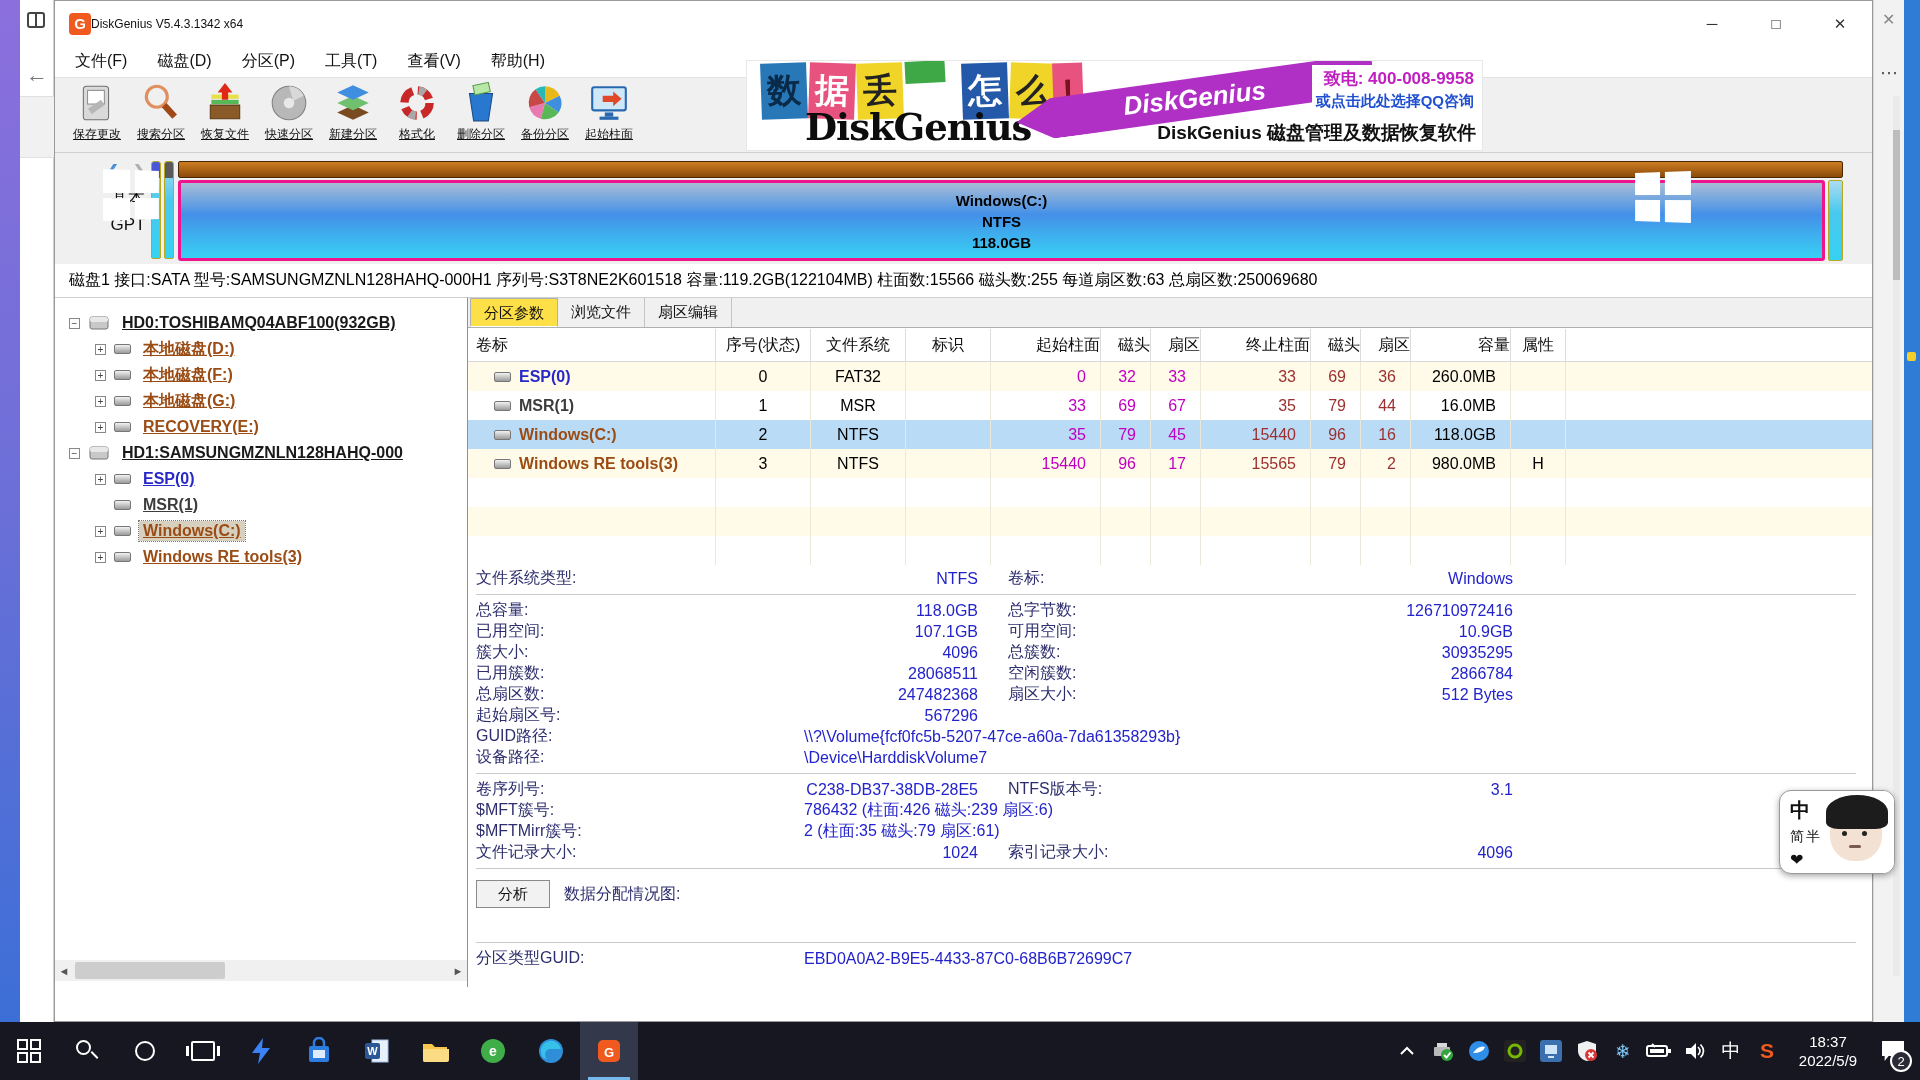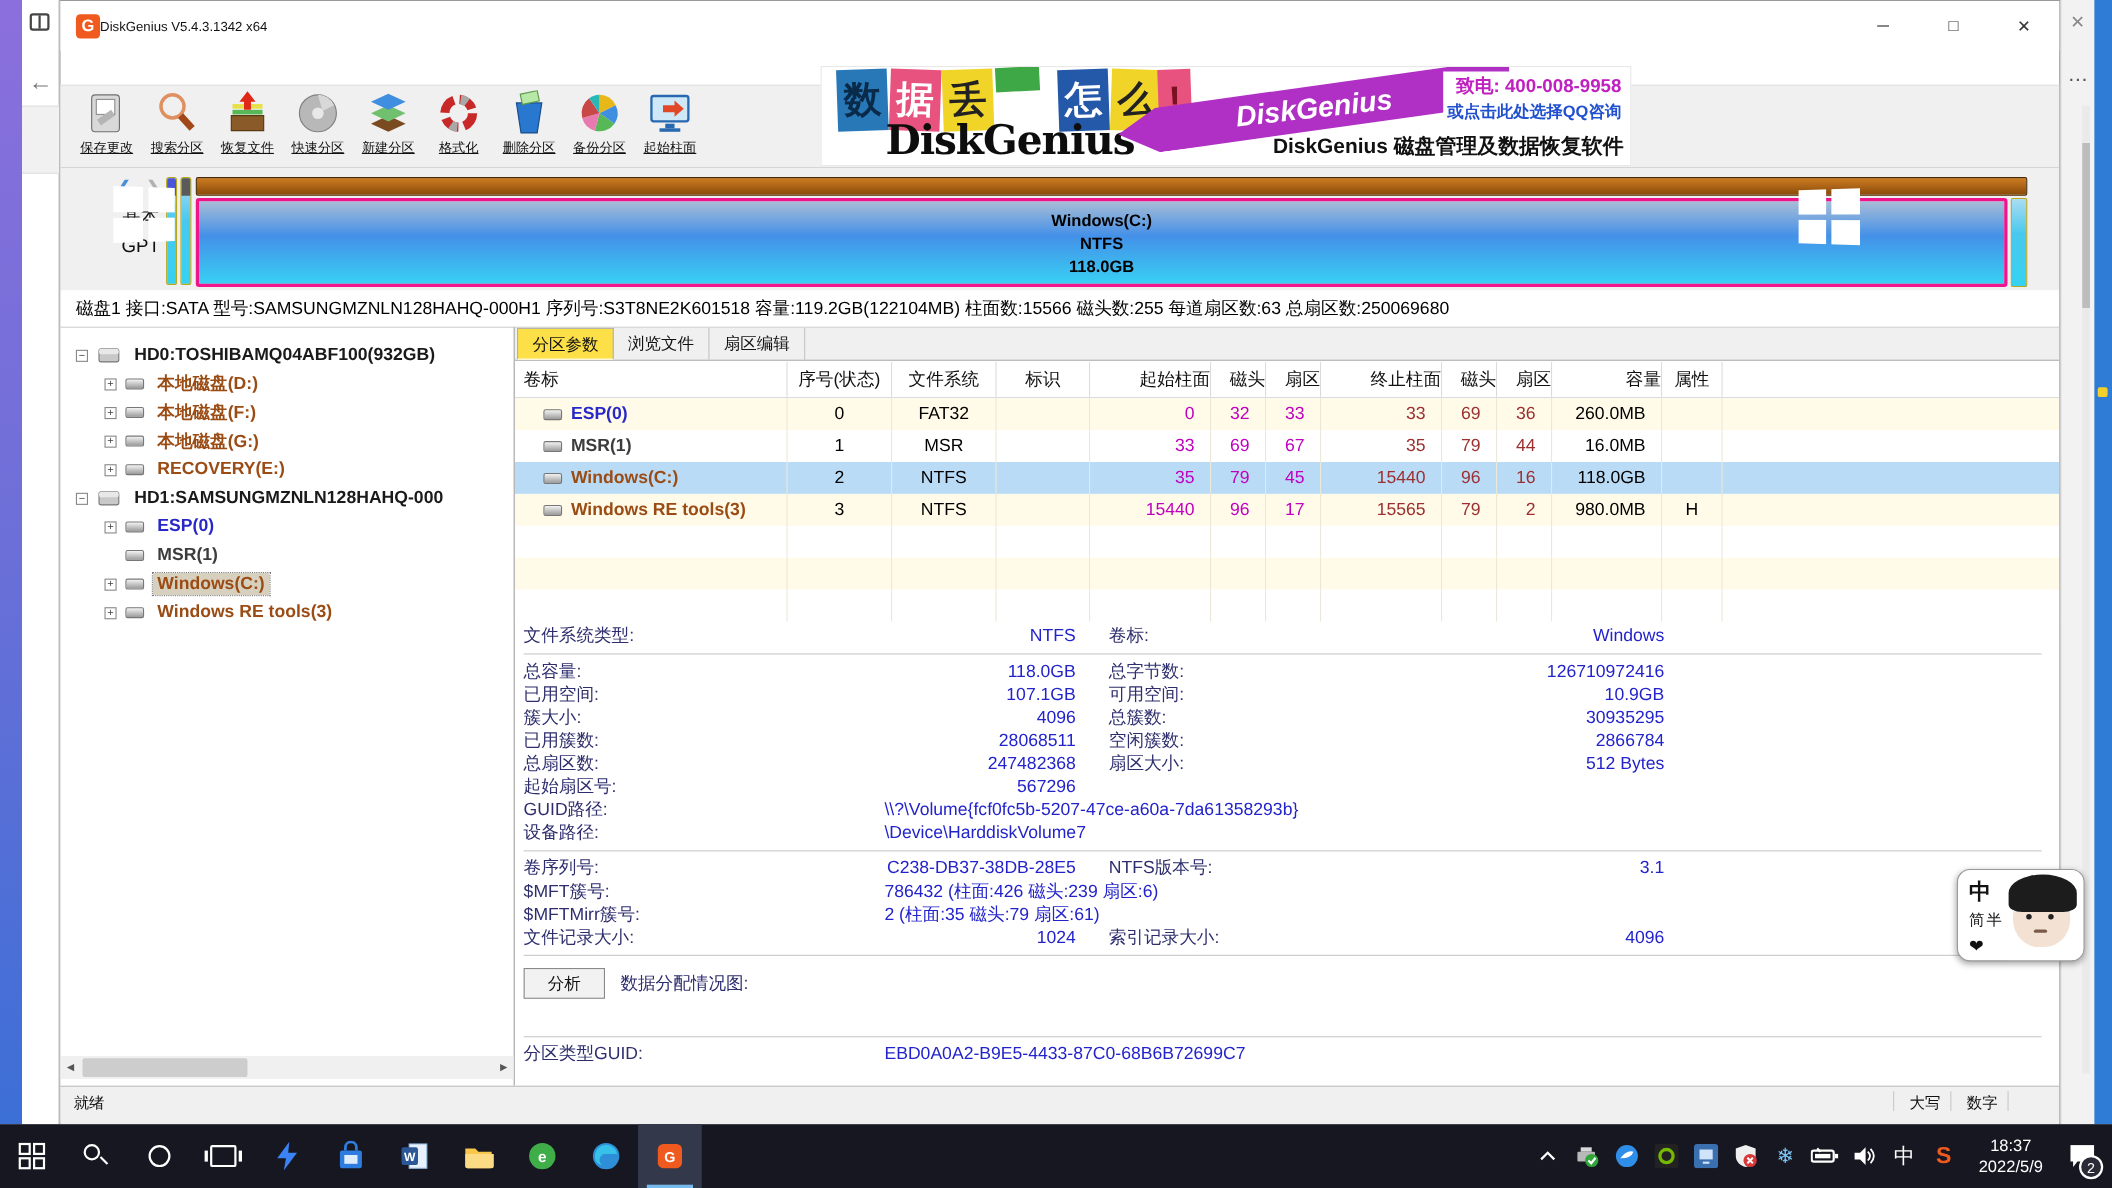--- a/index.html
+++ b/index.html
@@ -78,21 +78,21 @@
   .content{position:absolute;left:0;top:296px;width:100%;height:690px;display:flex;}
   .tree-panel{position:relative;width:413px;height:100%;background:#fff;border-right:1px solid #909090;border-top:1px solid #d0d0d0;overflow:hidden;}
   .tree{padding-top:12px;}
   .titem{display:flex;align-items:center;height:26px;font-size:16px;font-weight:bold;white-space:nowrap;}
   .titem .exp{width:11px;height:11px;border:1px solid #888;background:#fff;font-size:10px;line-height:9px;text-align:center;color:#444;flex:none;font-weight:normal;}
   .titem .noexp{width:11px;flex:none;}
   .ind1{margin-left:14px;} .ind2{margin-left:40px;}
   .ico-gap{width:8px;flex:none;}
   .t-black{color:#1a1a1a;} .t-brown{color:#9a4c14;} .t-blue{color:#2828c8;} .t-gray{color:#3c3c3c;}
   .t-sel .lbl{background:#d8d0be;outline:1px dotted #777;}
-  .titem .lbl{padding:1px 4px;}
+  .titem .lbl{padding:1px 4px;text-decoration:underline;}
   .hscroll{position:absolute;left:0;bottom:6px;width:412px;height:21px;background:#f0f0f0;display:flex;align-items:center;}
   .hs-btn{width:18px;text-align:center;font-size:11px;color:#555;}
   .hs-track{flex:1;position:relative;height:100%;}
   .hs-thumb{position:absolute;left:2px;top:2px;width:150px;height:17px;background:#cdcdcd;border-radius:2px;}
 
   .right-panel{position:relative;flex:1;height:100%;border-top:1px solid #d0d0d0;background:#fff;overflow:hidden;}
   .tabs{display:flex;height:30px;background:#f0f0f0;border-bottom:1px solid #b0b0b0;padding-left:2px;align-items:flex-end;}
   .tab{font-size:15px;color:#111;padding:5px 13px;border-right:1px solid #c4c4c4;height:29px;}
   .tab.active{background:#fde047;border:1px solid #b0b0b0;border-bottom:1px solid #fff;font-weight:normal;}
 
@@ -193,20 +193,28 @@
     <div class="titlebar">
       <div class="dg-logo">G</div>
       <div class="title-text">DiskGenius V5.4.3.1342 x64</div>
       <div class="win-ctrls">
         <div class="win-ctrl">─</div>
         <div class="win-ctrl">□</div>
         <div class="win-ctrl">✕</div>
       </div>
     </div>
 
+    <div class="menubar">
+      <div class="menu-item">文件(F)</div>
+      <div class="menu-item">磁盘(D)</div>
+      <div class="menu-item">分区(P)</div>
+      <div class="menu-item">工具(T)</div>
+      <div class="menu-item">查看(V)</div>
+      <div class="menu-item">帮助(H)</div>
+    </div>
 
     <div class="toolbar">
       <div class="tool-btn">
         <svg viewBox="0 0 40 40">
             <rect x="7" y="4" width="24" height="32" rx="3" fill="#d9d9d9" stroke="#707070"></rect>
             <rect x="11" y="8" width="16" height="13" fill="#fff" stroke="#909090"></rect>
             <rect x="12" y="21" width="15" height="6" fill="#b5b5b5" transform="rotate(-35 19 24)"></rect>
           </svg>
         <div class="tool-label">保存更改</div>
       </div>
@@ -657,28 +665,20 @@
           <div class="gap26"></div>
           <div class="dsep"></div>
           <div class="drow long">
               <span class="dl">分区类型GUID:</span>
               <span class="dv">EBD0A0A2-B9E5-4433-87C0-68B6B72699C7</span>
             </div>
         </div>
       </div>
     </div>
 
-    <div class="statusbar">
-      <div class="st-ready">就绪</div>
-      <div class="st-div" style="left:1666px;"></div>
-      <div class="st-caps">大写</div>
-      <div class="st-div" style="left:1718px;"></div>
-      <div class="st-num">数字</div>
-      <div class="st-div" style="left:1770px;"></div>
-    </div>
   </div>
 
   <div class="sogou">
     <div class="sg-left">
       <div class="sg-zhong">中</div>
       <div class="sg-jianban"><span>简</span><span>半</span></div>
       <div class="sg-heart">❤</div>
     </div>
     <div class="sg-face">
       <div class="face-skin"></div>

